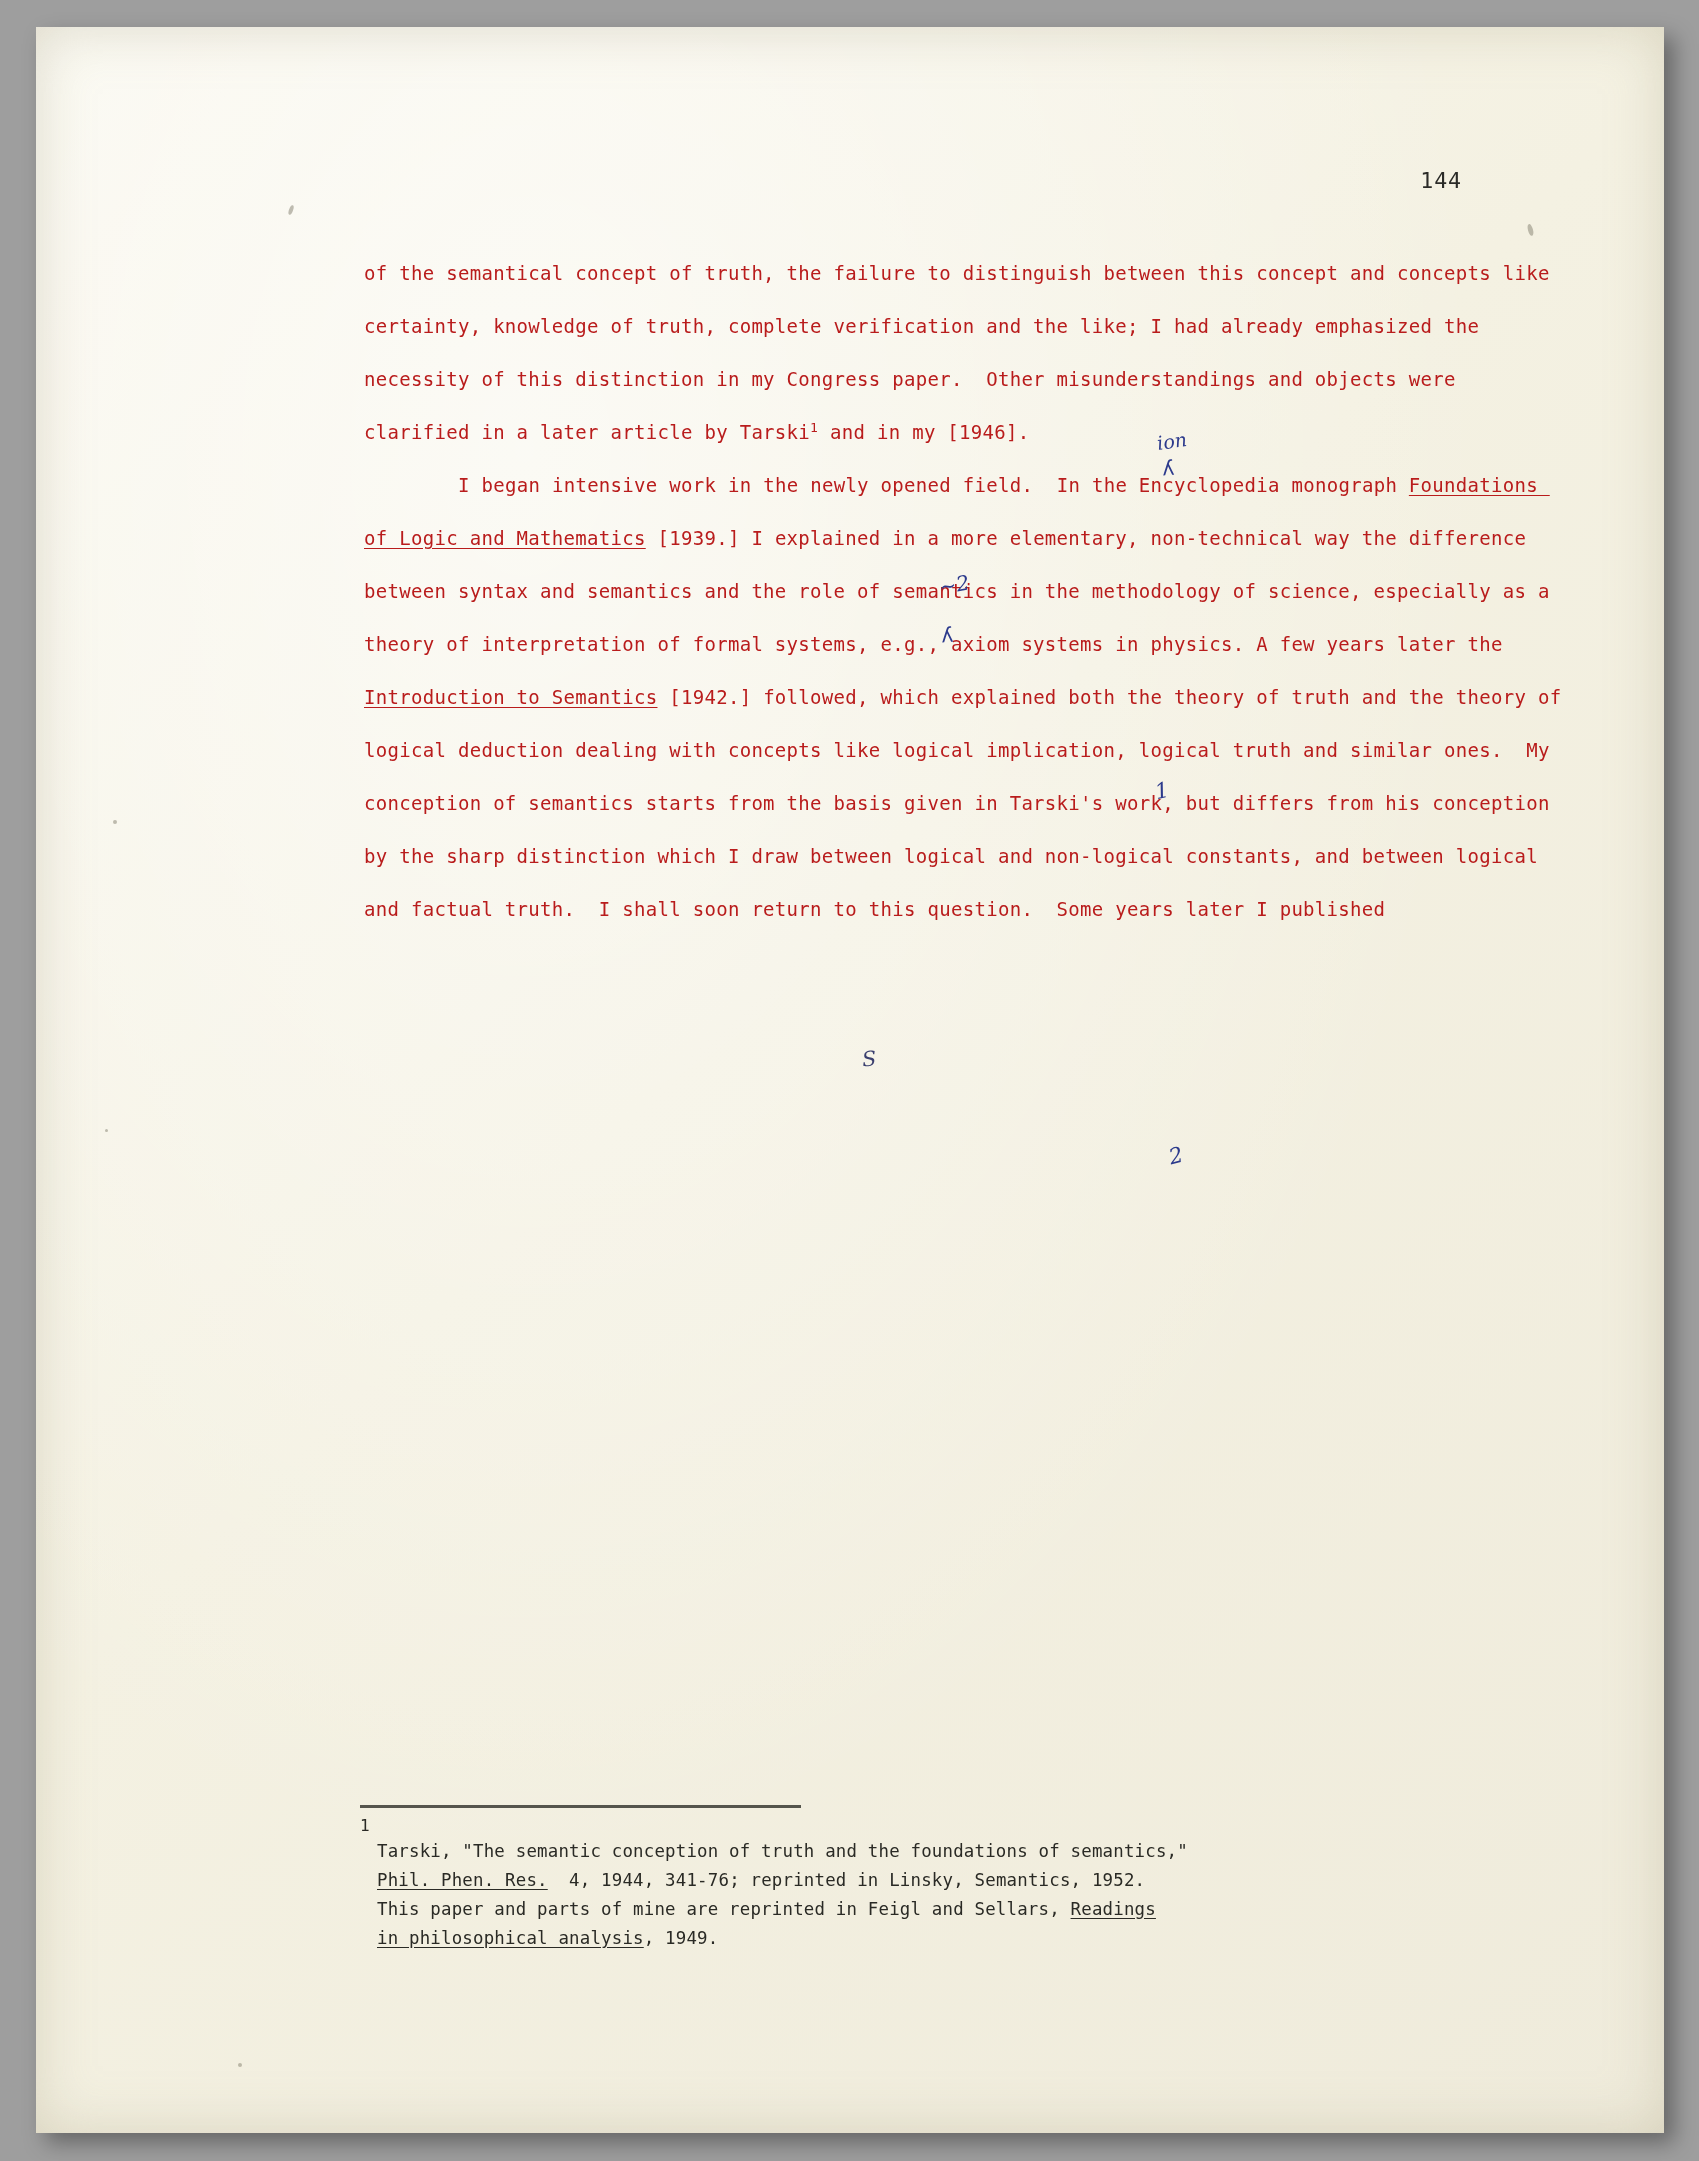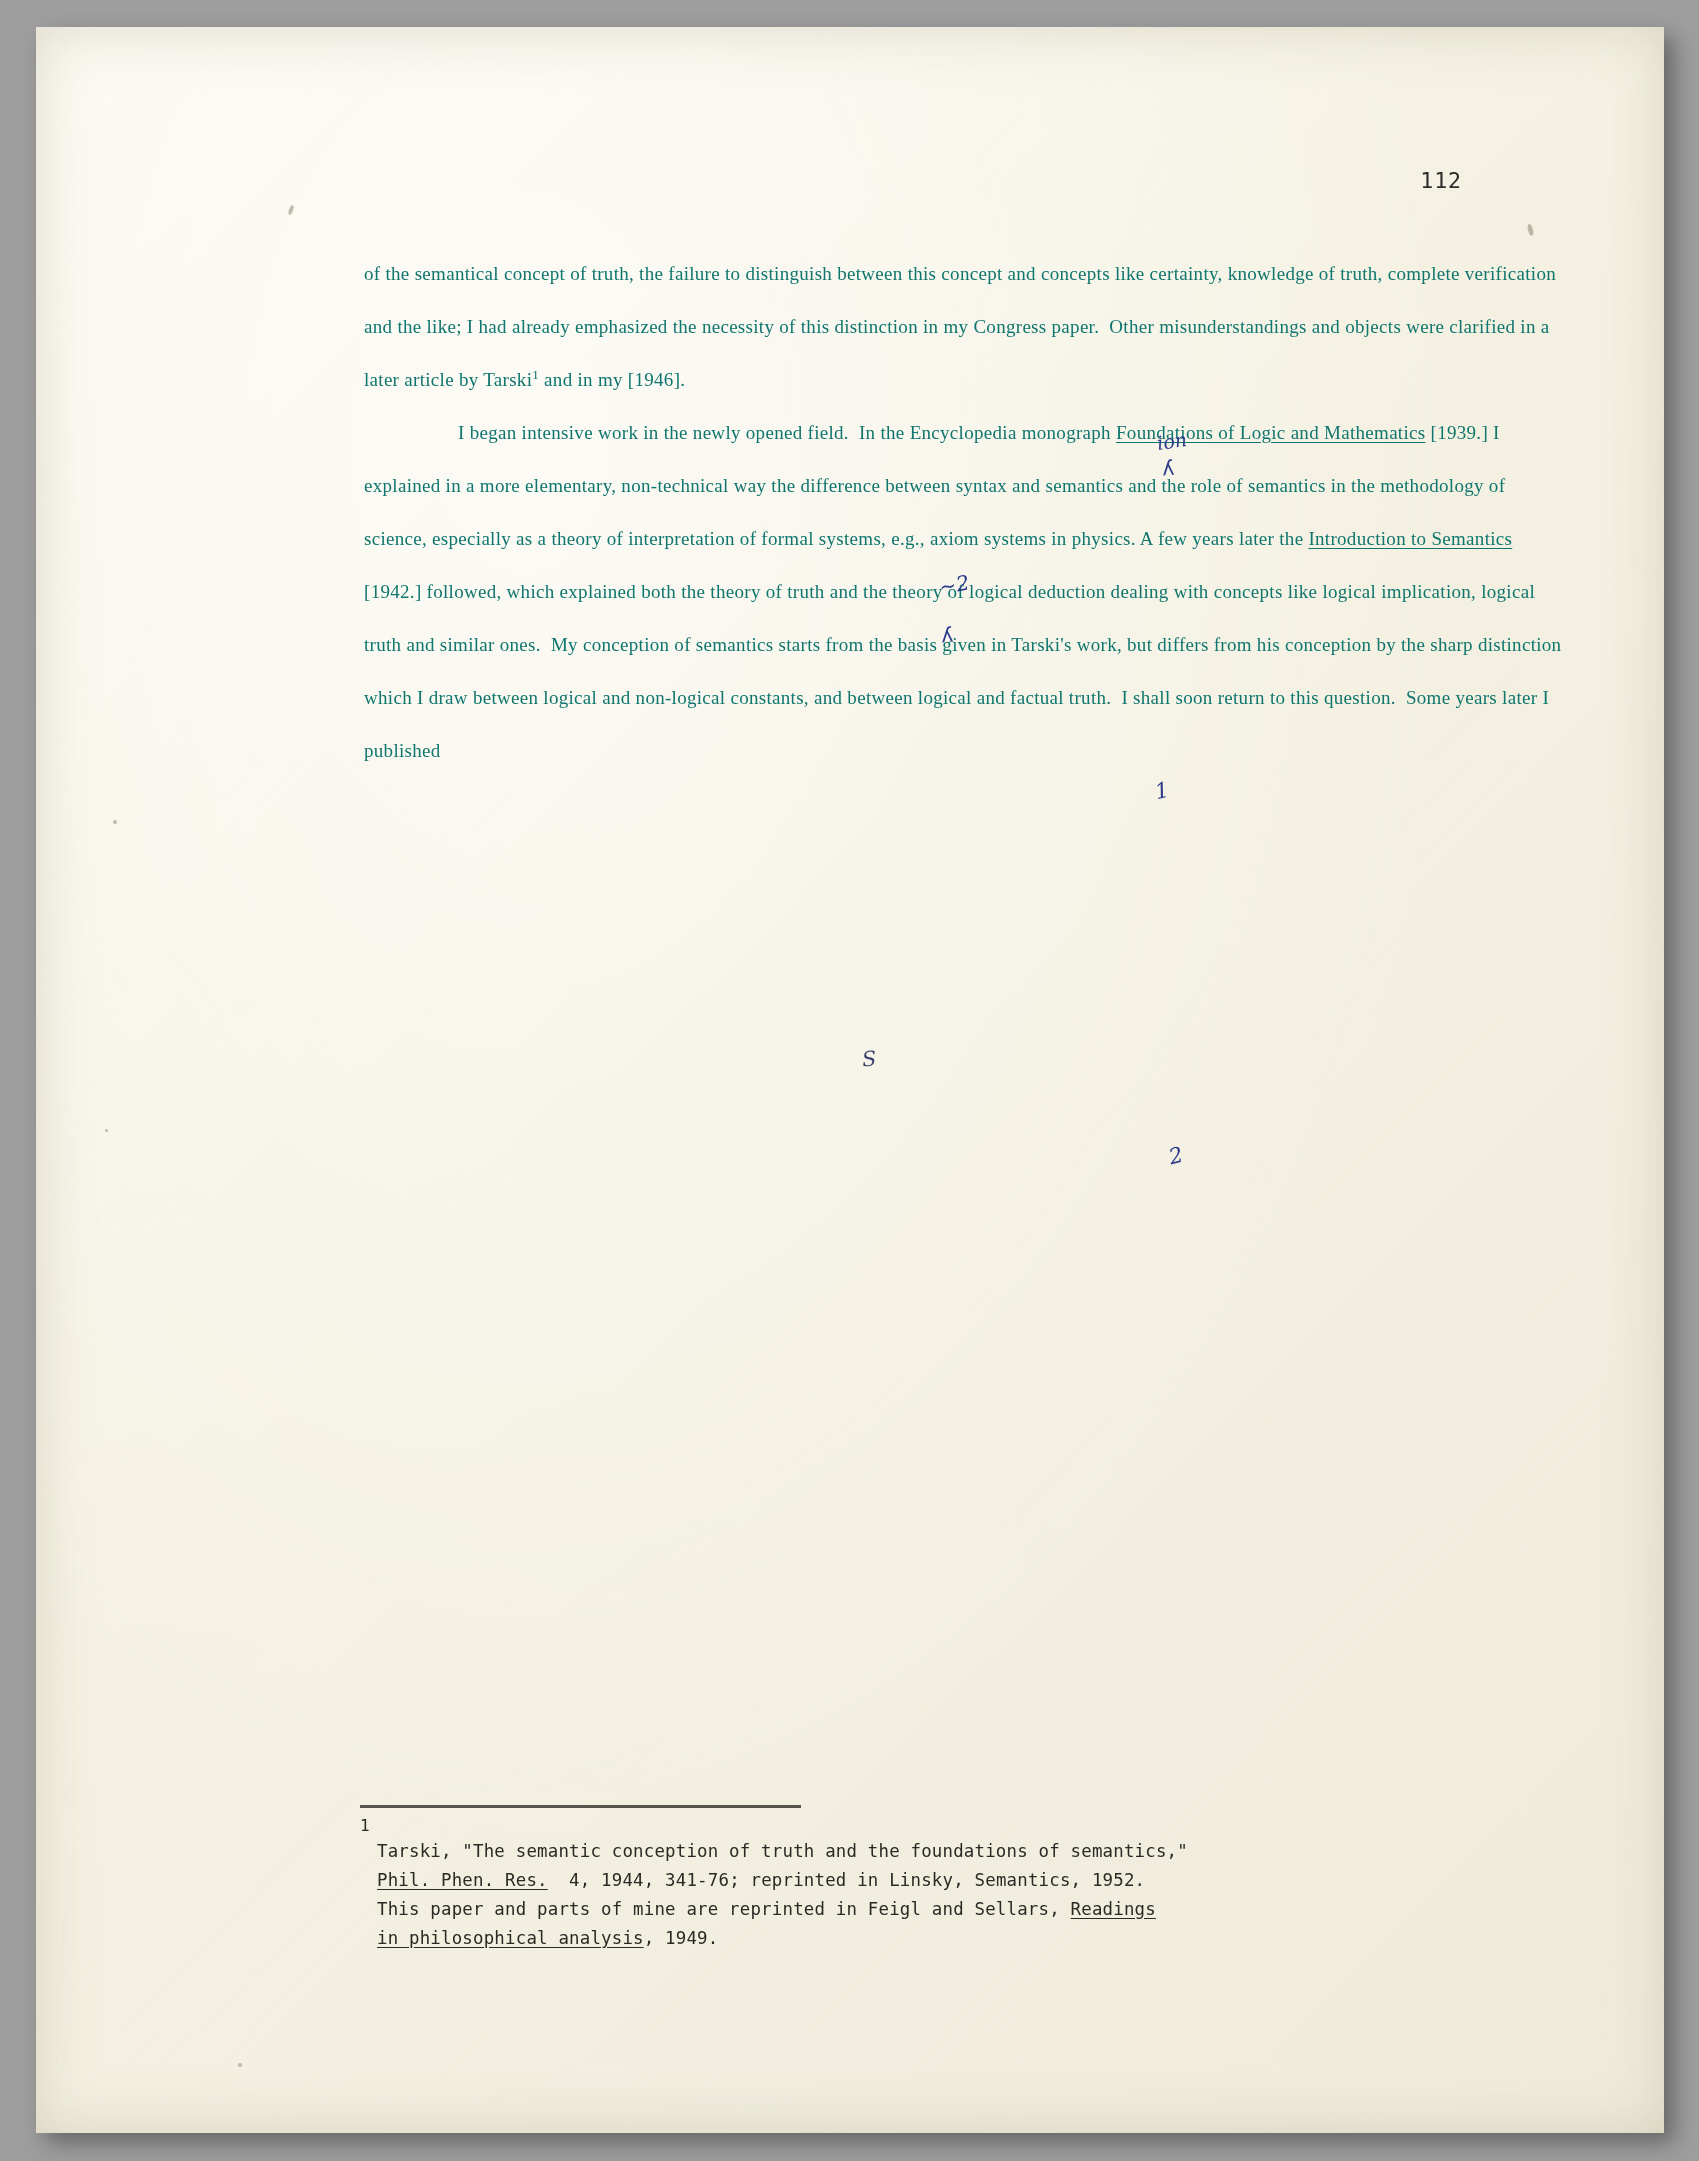--- a/index.html
+++ b/index.html
@@ -63,23 +63,22 @@
     opacity: 0.55;
   }
 
   .body-text {
     position: absolute;
     left: 328px;
     top: 220px;
     width: 1201px;
     font-size: 19px;
     line-height: 53px;
-    color: #0f766e;
+    color: #b91c1c;
     letter-spacing: 0.3px;
-    font-family: Liberation Serif, serif;
   }
   .para {
     margin: 0 0 0 0;
     white-space: pre-wrap;
   }
   .para + .para {
     margin-top: 0;
   }
   .indent {
     display: inline-block;
@@ -184,21 +183,21 @@
 </style>
 </head>
 <body>
 
 <div class="page-shadow">
   <div class="paper-tint"></div>
   <div class="paper-edge"></div>
 
   <div class="content">
 
-    <div class="page-number">112</div>
+    <div class="page-number">144</div>
 
     <div class="speck" style="left:253px; top:178px; width:4.2px; height:10.3px; transform:rotate(20deg);"></div>
     <div class="speck" style="left:1492px; top:197px; width:4.7px; height:12.2px; transform:rotate(-15deg);"></div>
     <div class="speck" style="left:77px; top:793px; width:3.8px; height:3.8px;"></div>
     <div class="speck" style="left:69px; top:1102px; width:3.3px; height:3.3px;"></div>
     <div class="speck" style="left:202px; top:2036px; width:4.2px; height:4.2px;"></div>
 
     <div class="body-text">
 
       <p class="para"><span>of the semantical concept of truth, the failure to distinguish between this concept and concepts like certainty, knowledge of truth, complete verification and the like; I had already emphasized the necessity of this distinction in my Congress paper.  Other misunderstandings and objects were clarified in a later article by Tarski</span><sup class="fn">1</sup><span> and in my [1946].</span></p>

